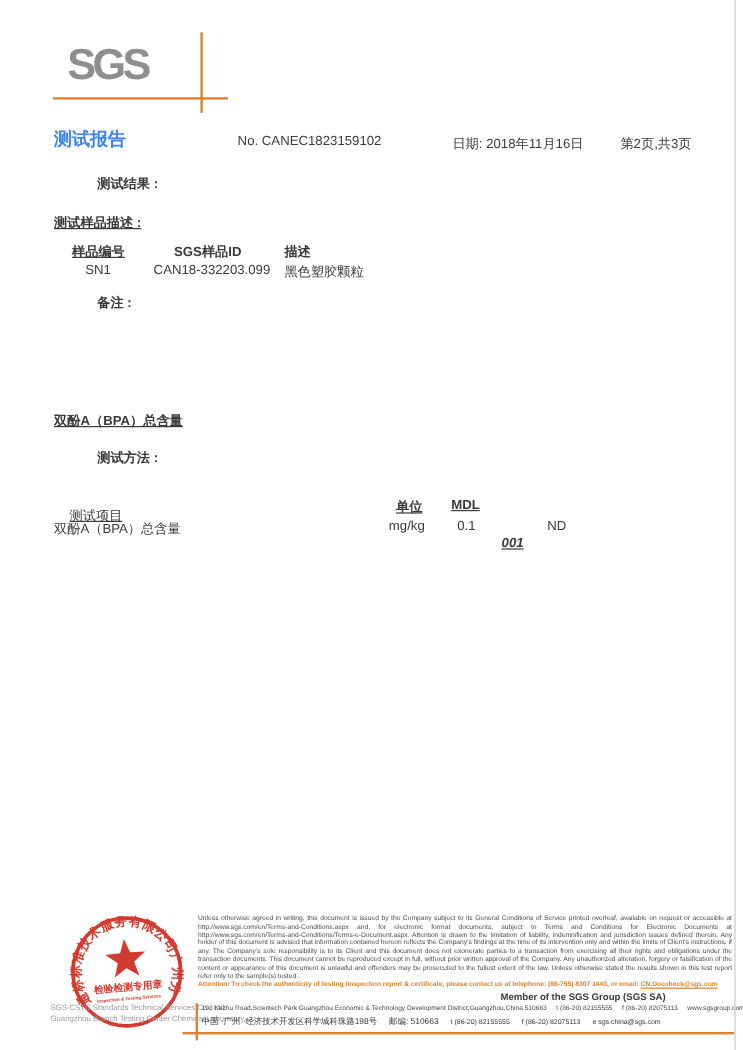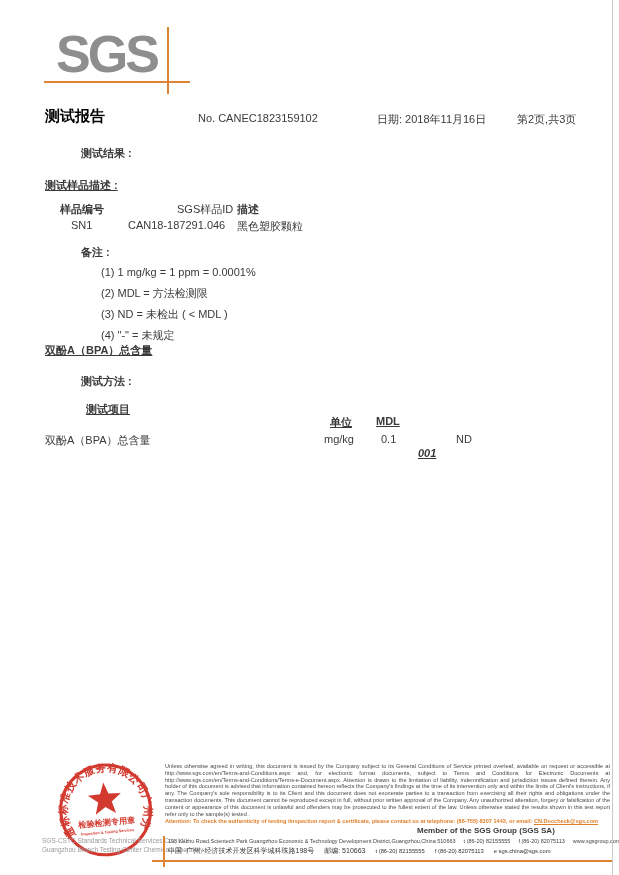--- a/index.html
+++ b/index.html
@@ -2,54 +2,54 @@
 <html><head>
 <meta charset="utf-8">
 <style>
   * { margin:0; padding:0; box-sizing:border-box; }
   html,body { background:#ffffff; }
   body { font-family:"Liberation Sans","DejaVu Sans",sans-serif; color:#3a3a3a; }
   .page { position:relative; width:619px; height:875px; background:#fff; overflow:hidden; }
   .abs { position:absolute; }
 
   
-  .logo-text { left:56px; top:28px; font-size:52px; line-height:52px; font-weight:bold;
+  .logo-text { left:56px; top:28px; font-size:36px; line-height:52px; font-weight:bold;
                color:#8e8e8e; letter-spacing:-3px; }
   .logo-hline { left:44px; top:81px; width:146px; height:2px; background:#dd8433; }
   .logo-vline { left:167px; top:27px; width:2px; height:67px; background:#dd8433; }
 
   
-  .doc-title { left:45px; top:107px; font-size:15px; font-weight:bold; color:#000000; }
+  .doc-title { left:45px; top:107px; font-size:15px; font-weight:bold; color:#3b82f6; }
   .hdr { font-size:11px; color:#3a3a3a; }
   .report-no { left:198px; top:112px; }
   .report-date { left:377px; top:112px; }
   .report-pages { left:517px; top:112px; }
 
   
   .b { font-size:11px; color:#3a3a3a; }
   .lbl { font-weight:600;margin-left:36px; }
   .results-label { left:45px; top:146px; }
   .sample-title { left:45px; top:178px; font-weight:bold; text-decoration:underline; }
 
-  .s-h1 { left:60px;  top:202px; font-weight:bold; }
-  .s-h2 { left:145px; top:202px; font-weight:normal;margin-left:32px; }
+  .s-h1 { left:60px;  top:202px; font-weight:bold;text-decoration:underline; }
+  .s-h2 { left:145px; top:202px; font-weight:bold; }
   .s-h3 { left:237px; top:202px; font-weight:bold; }
   .s-v1 { left:71px;  top:219px; }
   .s-v2 { left:128px; top:219px; }
   .s-v3 { left:237px; top:219px; }
 
   .notes-label { left:45px; top:245px; }
   .notes { left:101px; top:262px; }
   .notes div { height:21px; line-height:21px; }
 
   .analyte-title { left:45px; top:343px; font-weight:bold; text-decoration:underline; }
   .method-label { left:45px; top:374px; }
   .method-lines { left:117px; top:371px; width:465px; line-height:18.5px; }
 
-  .r-h1 { left:58px;  top:402px; font-weight:bold; text-decoration:underline;margin-left:28px; }
+  .r-h1 { left:58px;  top:422px; font-weight:normal; text-decoration:underline; }
   .r-h2 { left:330px; top:415px; font-weight:bold; text-decoration:underline; }
   .r-h3 { left:376px; top:415px; font-weight:bold; text-decoration:underline; }
   .r-h4 { left:418px; top:415px; font-weight:bold; font-style:italic; text-decoration:underline;margin-top:32px; }
   .r-v1 { left:45px;  top:433px; }
   .r-v2 { left:324px; top:433px; }
   .r-v3 { left:381px; top:433px; }
   .r-v4 { left:420px; top:433px;margin-left:36px; }
 
   
   .stamp { left:55px; top:763px; width:102px; height:102px; transform:rotate(-5deg); opacity:.92; }
@@ -86,30 +86,24 @@
   <div class="abs hdr report-date">日期: 2018年11月16日</div>
   <div class="abs hdr report-pages">第2页,共3页</div>
 
   <div class="abs b lbl results-label">测试结果 :</div>
   <div class="abs b sample-title">测试样品描述 :</div>
 
   <div class="abs b s-h1">样品编号</div>
   <div class="abs b s-h2">SGS样品ID</div>
   <div class="abs b s-h3">描述</div>
   <div class="abs b s-v1">SN1</div>
-  <div class="abs b s-v2">CAN18-187291.046</div>
+  <div class="abs b s-v2">CAN18-332203.099</div>
   <div class="abs b s-v3">黑色塑胶颗粒</div>
 
   <div class="abs b lbl notes-label">备注 :</div>
-  <div class="abs b notes">
-    <div>(1) 1 mg/kg = 1 ppm = 0.0001%</div>
-    <div>(2) MDL = 方法检测限</div>
-    <div>(3) ND = 未检出 ( &lt; MDL )</div>
-    <div>(4) "-" = 未规定</div>
-  </div>
 
   <div class="abs b analyte-title">双酚A（BPA）总含量</div>
   <div class="abs b lbl method-label">测试方法 :</div>
   <div class="abs b method-lines">
   </div>
 
   <div class="abs b r-h1">测试项目</div>
   <div class="abs b r-h2">单位</div>
   <div class="abs b r-h3">MDL</div>
   <div class="abs b r-h4">001</div>

